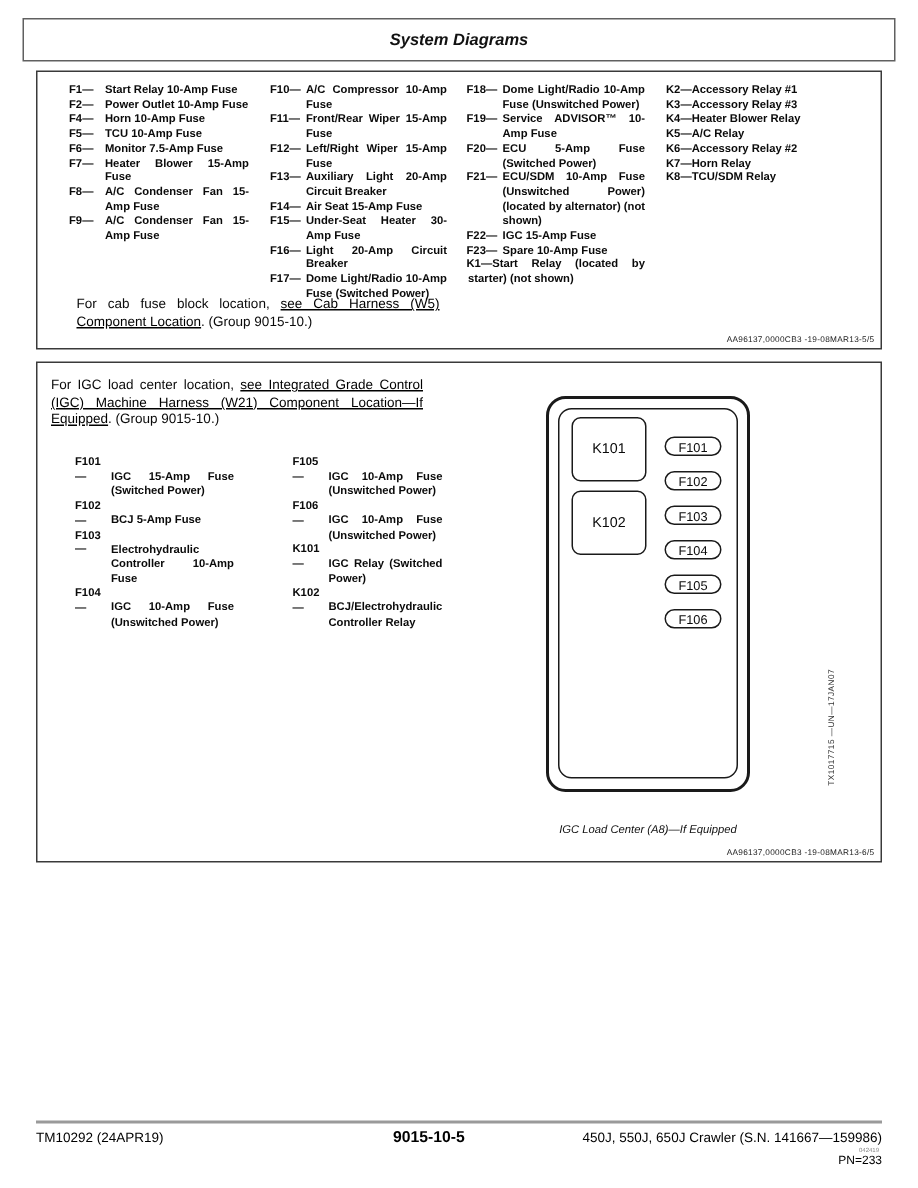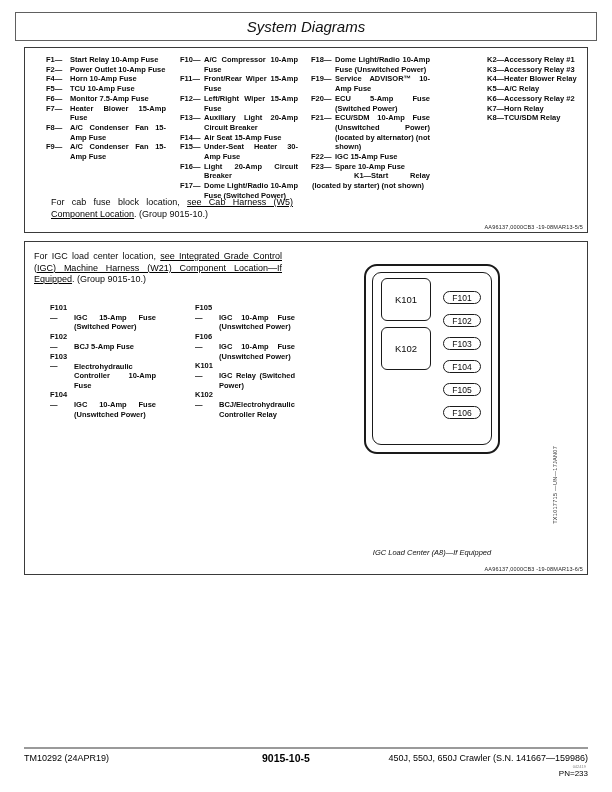--- a/index.html
+++ b/index.html
@@ -2,41 +2,41 @@
 <html><head>
 <meta charset="utf-8">
 <style>
   * { margin:0; padding:0; box-sizing:border-box; }
   html,body { background:#ffffff; }
   .page { position:relative; width:612px; height:792px; background:#ffffff;
           font-family:"Liberation Sans","DejaVu Sans",sans-serif; color:#000; overflow:hidden; }
 
   .header-box { position:absolute; left:15px; top:12px; width:582px; height:29px;
                 border:1px solid #606060; display:flex; align-items:center; justify-content:center; }
-  .header-title { font-style:italic; font-size:15px; color:#111; }
+  .header-title { font-style:italic; font-size:11px; color:#111;font-weight:bold; }
 
   .cbox { position:absolute; left:24px; width:564px; border:1px solid #3a3a3a; background:#fff; }
   #box1 { top:47px; height:186px; }
   #box2 { top:241px; height:334px; }
 
   .fcol { position:absolute; top:7px; }
   .fitem { font-size:7.5px; font-weight:bold; line-height:9.7px; color:#0a0a0a;
            padding-left:36px; text-indent:-36px; text-align:justify; }
   .flabel { display:inline-block; width:36px; text-indent:0;padding-left:12px; }
   .fitem.compact { padding-left:13px; text-indent:-13px; }
-  .fitem.compact .flabel { display:inline; width:auto;margin-left:43px; }
+  .fitem.compact .flabel { display:inline; width:auto; }
 
   .note { position:absolute; font-size:9px; line-height:11.5px; text-align:justify; color:#0a0a0a; }
   #box1 .note { left:26px; top:149px; width:242px; }
   #box2 .note { left:9px; top:9px; width:248px; }
   .xref { color:#000; text-decoration:underline; cursor:pointer; }
 
   .doccode { position:absolute; right:4px; bottom:2px; font-size:5.5px; color:#222; letter-spacing:0.2px; }
 
-  .diagram-outer { position:absolute; left:339px; top:22px; width:136px; height:190px;
+  .diagram-outer { position:absolute; left:339px; top:22px; width:136px; height:264px;
                    border:2px solid #1a1a1a; border-radius:13px; }
   .diagram-inner { position:absolute; left:6px; top:6px; right:6px; bottom:7px;
                    border:1.5px solid #1a1a1a; border-radius:9px; }
   .relay-col { position:absolute; left:8px; top:5px; }
   .relay { width:50px; height:43px; border:1.5px solid #1a1a1a; border-radius:6px;
            display:flex; align-items:center; justify-content:center;
            font-size:9.5px; color:#0a0a0a; margin-bottom:6px; background:#fff; }
   .fuse-col { position:absolute; left:70px; top:18px; }
   .pill { width:38px; height:13px; border:1.5px solid #1a1a1a; border-radius:7px;
           display:flex; align-items:center; justify-content:center;

